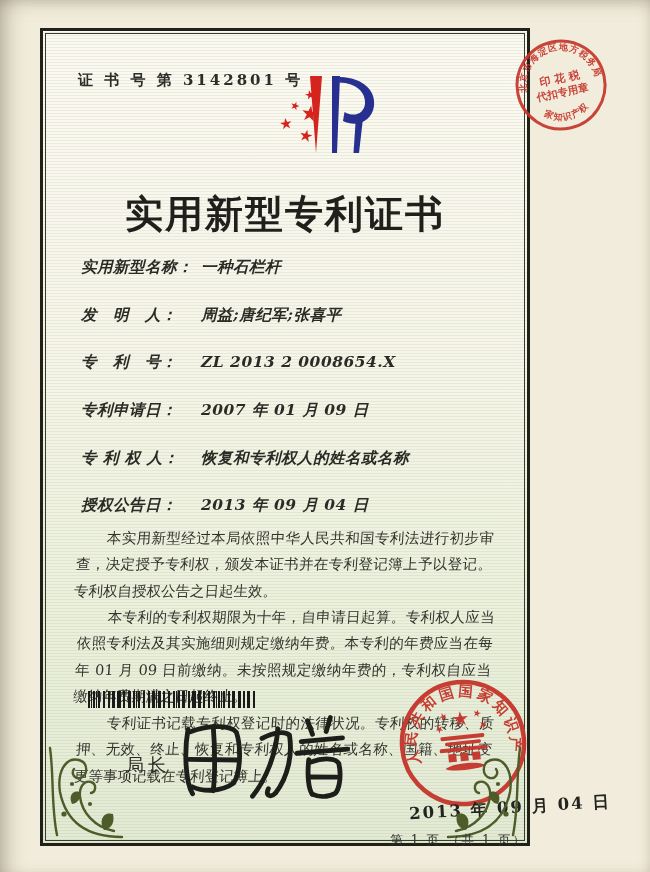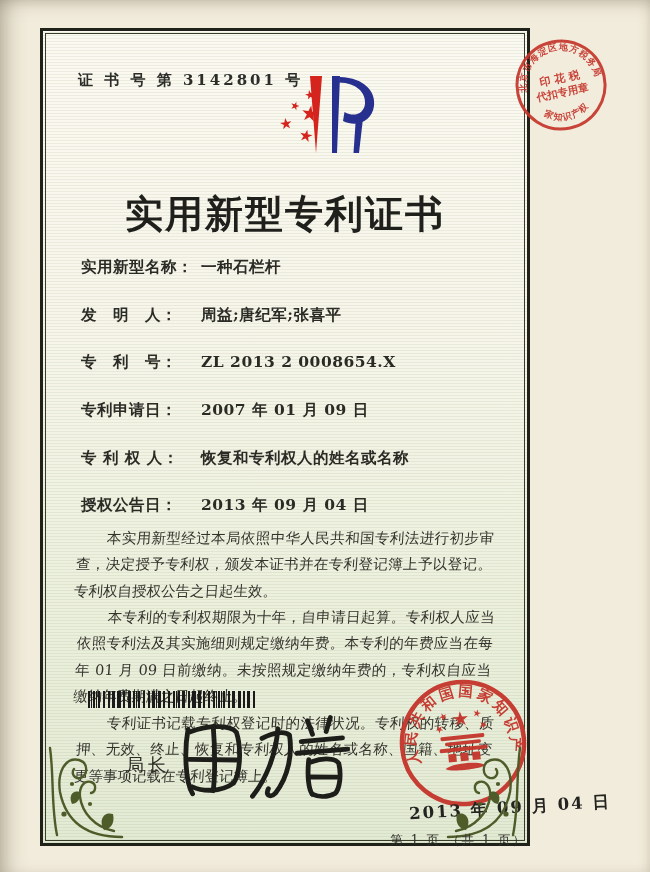--- a/index.html
+++ b/index.html
@@ -17,21 +17,21 @@
     border:3px solid #20221a;
     background:
       repeating-linear-gradient(0deg, rgba(120,150,95,.12) 0 1px, rgba(120,150,95,0) 1px 3px),
       linear-gradient(180deg,#fbf9f1 0%,#f7f5ea 38%,#ecf0dd 70%,#e3ead4 100%);
   }
   .inner-line{position:absolute;inset:2px;border:1px solid #30332233;border-color:#3a3d2c;pointer-events:none;}
   .cert-number{position:absolute;left:35px;top:40px;font-size:15px;letter-spacing:3px;color:#2c2c28;font-weight:600;}
   .title{position:absolute;left:0;top:146px;width:100%;text-align:center;
     font-size:38px;font-weight:700;color:#1f1f1c;letter-spacing:2px;margin-top:12px;}
   .fields{position:absolute;left:38px;top:0;width:500px;}
-  .field-row{position:absolute;left:0;white-space:nowrap;font-size:15.5px;font-weight:600;color:#2b2b26;letter-spacing:.5px;}
+  .field-row{position:absolute;left:0;white-space:nowrap;font-size:15.5px;font-weight:600;color:#2b2b26;letter-spacing:.5px;font-style:italic;}
   .field-row .flabel{display:inline-block;min-width:120px;}
   .field-row .fvalue{display:inline-block;}
   .r0{top:226px}.r1{top:274px}.r2{top:321px}.r3{top:369px}.r4{top:417px}.r5{top:464px}
   .paragraphs{position:absolute;left:33px;right:35px;top:494px;
     font-size:14.5px;line-height:1.82;color:#33332c;text-align:justify;}
   .paragraphs p{margin:0;text-indent:2em;transform:skewX(-4deg);}
   .barcode{position:absolute;left:45px;top:660px;width:167px;height:17px;
     background:
       repeating-linear-gradient(90deg,#1a1a1a 0 2px,transparent 2px 5px),
       repeating-linear-gradient(90deg,#1a1a1a 0 1px,transparent 1px 8px),

